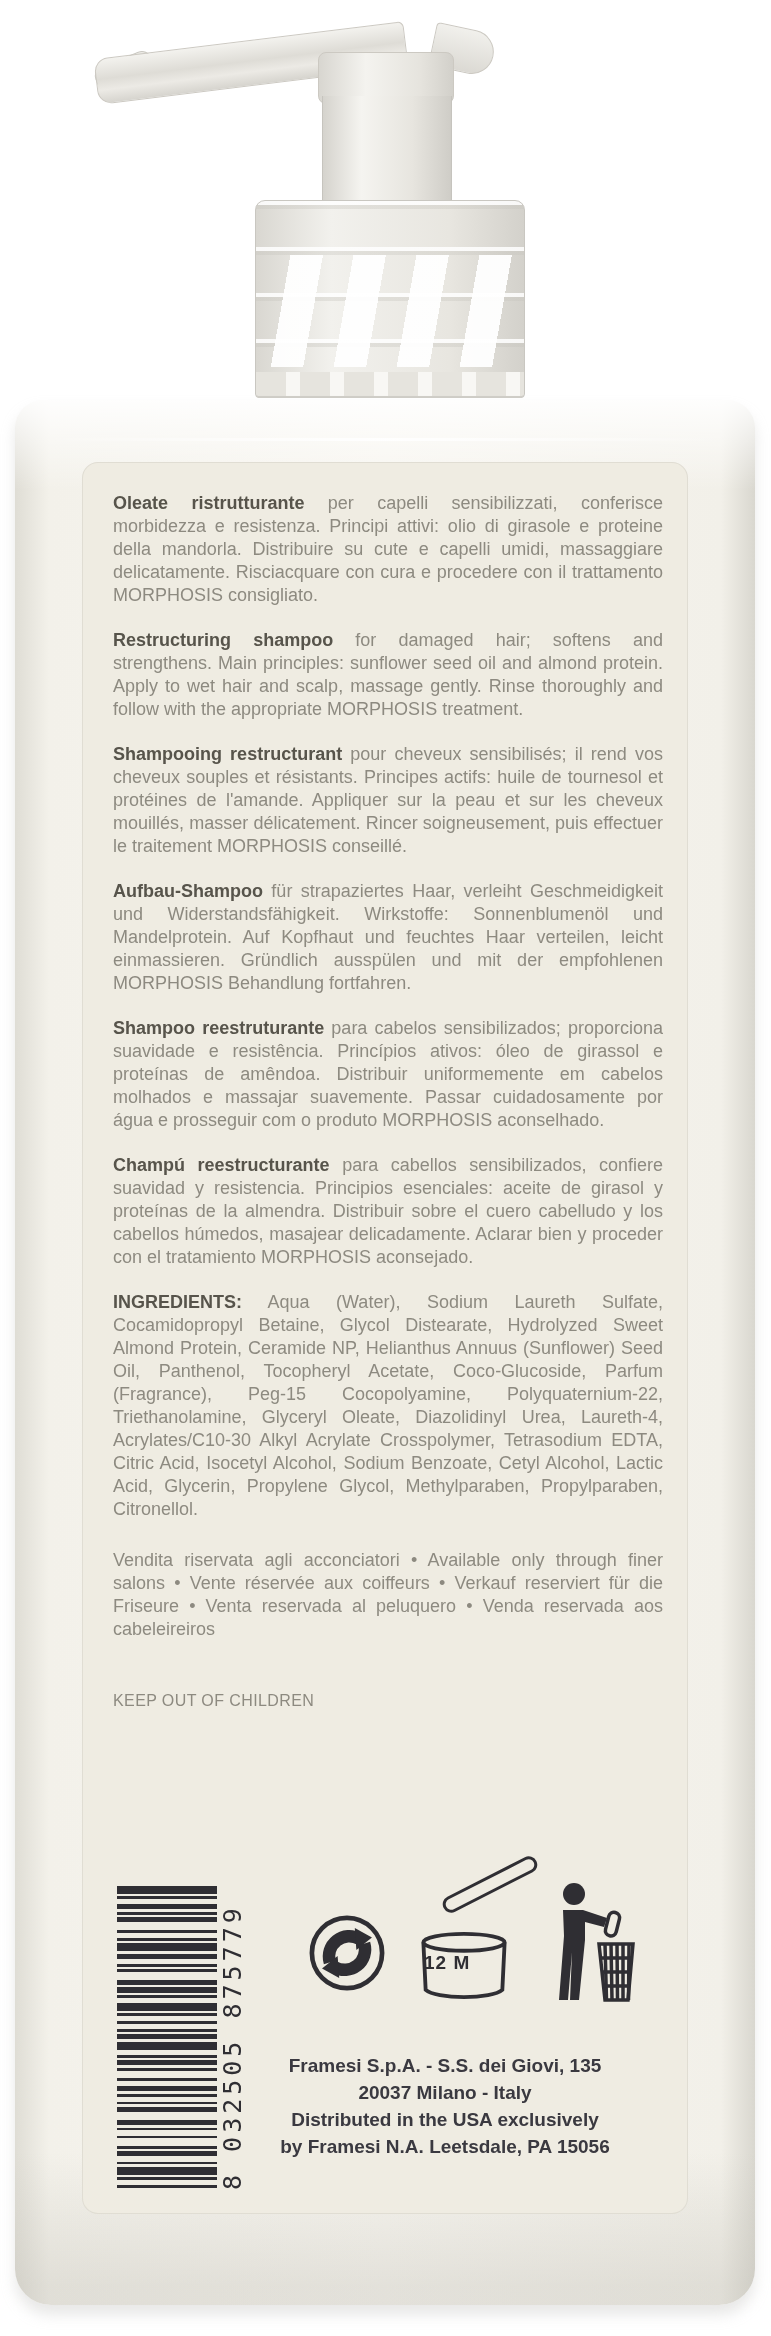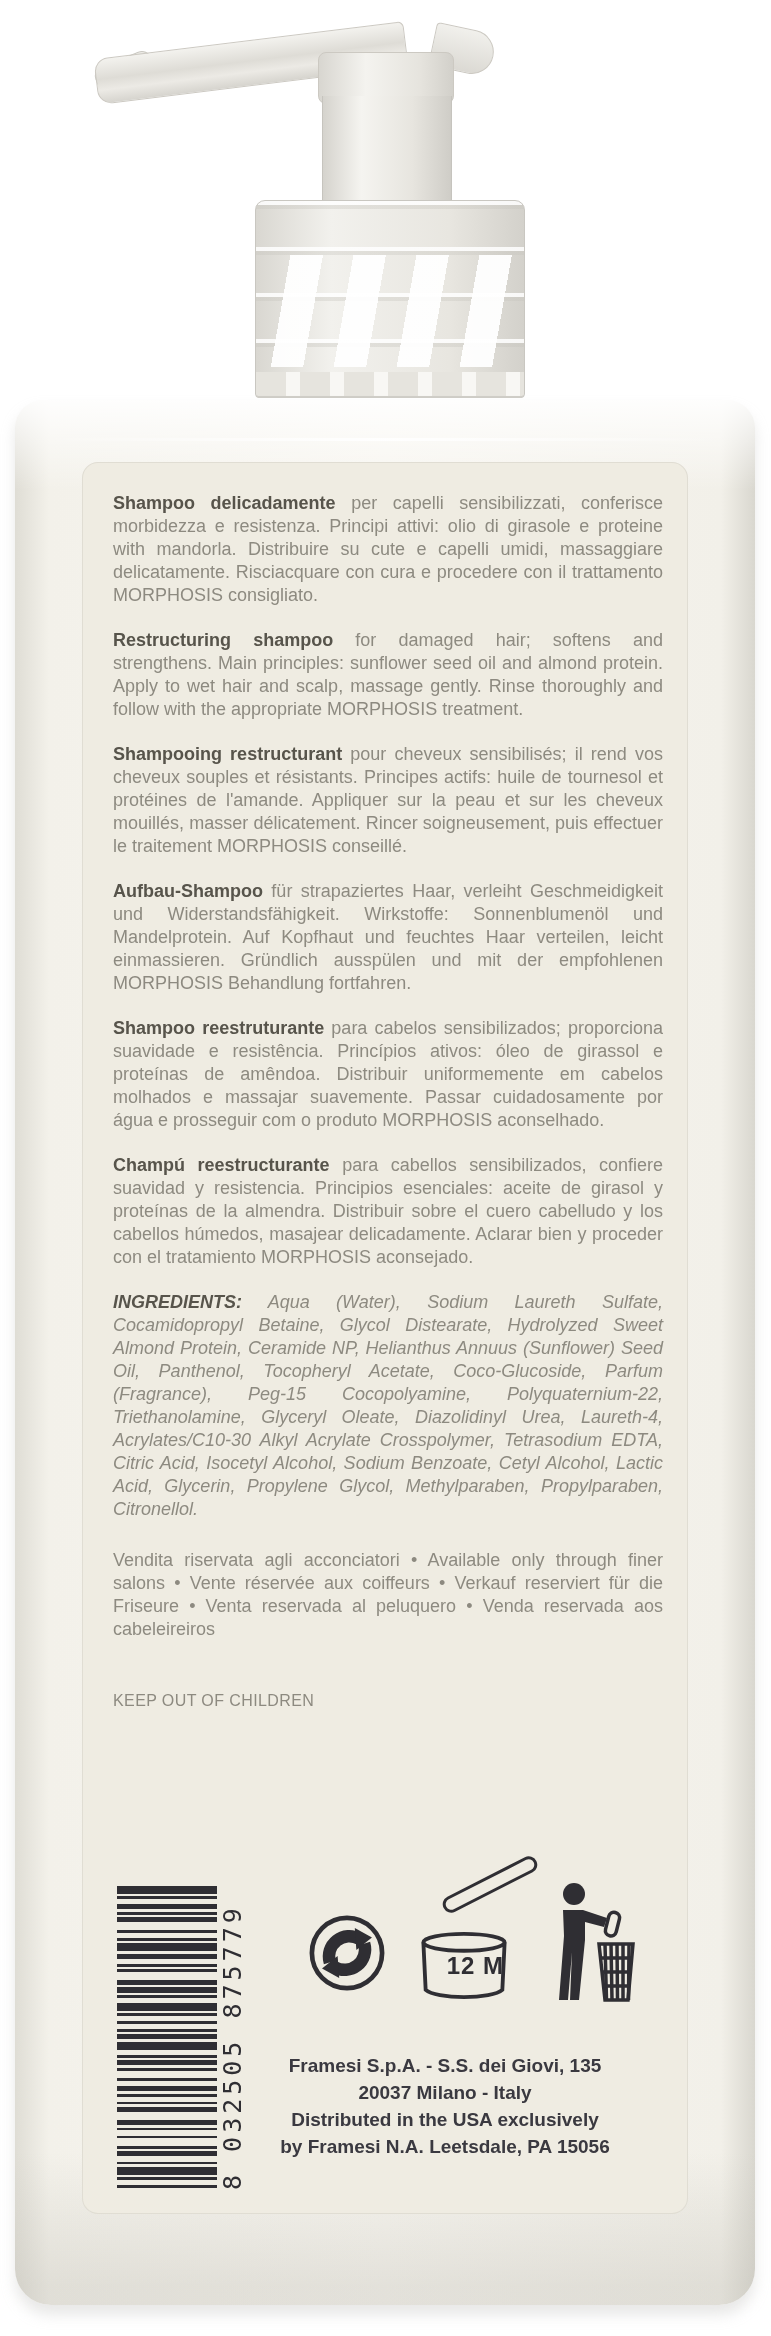--- a/index.html
+++ b/index.html
@@ -81,21 +81,21 @@
     background:repeating-linear-gradient(90deg, #e6e4de 0 30px, #f8f7f4 30px 44px);
     border-bottom:2px solid #cfcdc7;border-radius:0 0 4px 4px;
   }
   
   .label-text{
     position:absolute;left:113px;top:492px;width:550px;
     color:var(--ink);font-size:18px;line-height:23px;
     text-align:justify;
   }
   .label-text p{margin-bottom:22px;}
-  .label-text p.ingredients{margin-bottom:28px;font-style:italic;}
+  .label-text p.ingredients{margin-bottom:28px;}
   .label-text p.note-tested{margin-bottom:14px;}
   .label-text p.note-salon{margin-bottom:25px;}
   .lead{font-weight:bold;color:var(--ink-dark);}
   .warning{
     font-size:16px;letter-spacing:.4px;color:var(--ink);text-align:left;margin-top:48px;
   }
   
   .barcode-bars{
     position:absolute;left:117px;top:1886px;width:100px;height:302px;overflow:hidden;
   }
@@ -110,22 +110,22 @@
   
   .icon{position:absolute;}
   .green-dot{left:308px;top:1914px;width:78px;height:78px;}
   .pao-jar-wrap{left:418px;top:1930px;width:92px;height:76px;}
   .pao-lid{
     position:absolute;left:438px;top:1876px;width:104px;height:17px;
     border:3px solid var(--icon-ink);border-radius:9px;background:#efece2;
     transform:rotate(-27deg);
   }
   .pao-label{
-    position:absolute;left:424px;top:1952px;width:80px;text-align:right;
-    font-size:24px;font-weight:bold;color:var(--icon-ink);letter-spacing:1px;
+    position:absolute;left:424px;top:1952px;width:80px;text-align:left;
+    font-size:19px;font-weight:bold;color:var(--icon-ink);letter-spacing:1px;
   }
   .tidy-man{left:543px;top:1882px;width:92px;height:122px;}
   
   .footer-block{
     position:absolute;left:225px;top:2052px;width:440px;
     text-align:center;color:var(--footer-ink);font-weight:bold;
     font-size:19px;line-height:27px;
   }
   .footer-block .made-in{font-size:20px;}
 </style>
@@ -141,21 +141,21 @@
   <div class="pump-stem"></div>
   <div class="pump-collar"></div>
   <div class="pump-collar-spiral"></div>
   <div class="pump-collar-teeth"></div>
 
   <div class="bottle-body"></div>
   <div class="bottle-shoulder-line"></div>
   <div class="label-area"></div>
 
   <div class="label-text">
-    <p><span class="lead">Shampoo delicadamente</span><span> per capelli sensibilizzati, conferisce morbidezza e resistenza. Principi attivi: olio di girasole e proteine with mandorla. Distribuire su cute e capelli umidi, massaggiare delicatamente. Risciacquare con cura e procedere con il trattamento MORPHOSIS consigliato.</span></p>
+    <p><span class="lead">Oleate ristrutturante</span><span> per capelli sensibilizzati, conferisce morbidezza e resistenza. Principi attivi: olio di girasole e proteine della mandorla. Distribuire su cute e capelli umidi, massaggiare delicatamente. Risciacquare con cura e procedere con il trattamento MORPHOSIS consigliato.</span></p>
     <p><span class="lead">Restructuring shampoo</span><span> for damaged hair; softens and strengthens. Main principles: sunflower seed oil and almond protein. Apply to wet hair and scalp, massage gently. Rinse thoroughly and follow with the appropriate MORPHOSIS treatment.</span></p>
     <p><span class="lead">Shampooing restructurant</span><span> pour cheveux sensibilisés; il rend vos cheveux souples et résistants. Principes actifs: huile de tournesol et protéines de l'amande. Appliquer sur la peau et sur les cheveux mouillés, masser délicatement. Rincer soigneusement, puis effectuer le traitement MORPHOSIS conseillé.</span></p>
     <p><span class="lead">Aufbau-Shampoo</span><span> für strapaziertes Haar, verleiht Geschmeidigkeit und Widerstandsfähigkeit. Wirkstoffe: Sonnenblumenöl und Mandelprotein. Auf Kopfhaut und feuchtes Haar verteilen, leicht einmassieren. Gründlich ausspülen und mit der empfohlenen MORPHOSIS Behandlung fortfahren.</span></p>
     <p><span class="lead">Shampoo reestruturante</span><span> para cabelos sensibilizados; proporciona suavidade e resistência. Princípios ativos: óleo de girassol e proteínas de amêndoa. Distribuir uniformemente em cabelos molhados e massajar suavemente. Passar cuidadosamente por água e prosseguir com o produto MORPHOSIS aconselhado.</span></p>
     <p><span class="lead">Champú reestructurante</span><span> para cabellos sensibilizados, confiere suavidad y resistencia. Principios esenciales: aceite de girasol y proteínas de la almendra. Distribuir sobre el cuero cabelludo y los cabellos húmedos, masajear delicadamente. Aclarar bien y proceder con el tratamiento MORPHOSIS aconsejado.</span></p>
     <p class="ingredients"><span class="lead">INGREDIENTS:</span><span> Aqua (Water), Sodium Laureth Sulfate, Cocamidopropyl Betaine, Glycol Distearate, Hydrolyzed Sweet Almond Protein, Ceramide NP, Helianthus Annuus (Sunflower) Seed Oil, Panthenol, Tocopheryl Acetate, Coco-Glucoside, Parfum (Fragrance), Peg-15 Cocopolyamine, Polyquaternium-22, Triethanolamine, Glyceryl Oleate, Diazolidinyl Urea, Laureth-4, Acrylates/C10-30 Alkyl Acrylate Crosspolymer, Tetrasodium EDTA, Citric Acid, Isocetyl Alcohol, Sodium Benzoate, Cetyl Alcohol, Lactic Acid, Glycerin, Propylene Glycol, Methylparaben, Propylparaben, Citronellol.</span></p>
     <p class="note-salon">Vendita riservata agli acconciatori • Available only through finer salons • Vente réservée aux coiffeurs • Verkauf reserviert für die Friseure • Venta reservada al peluquero • Venda reservada aos cabeleireiros</p>
     <p class="warning">KEEP OUT OF CHILDREN</p>
   </div>
 

